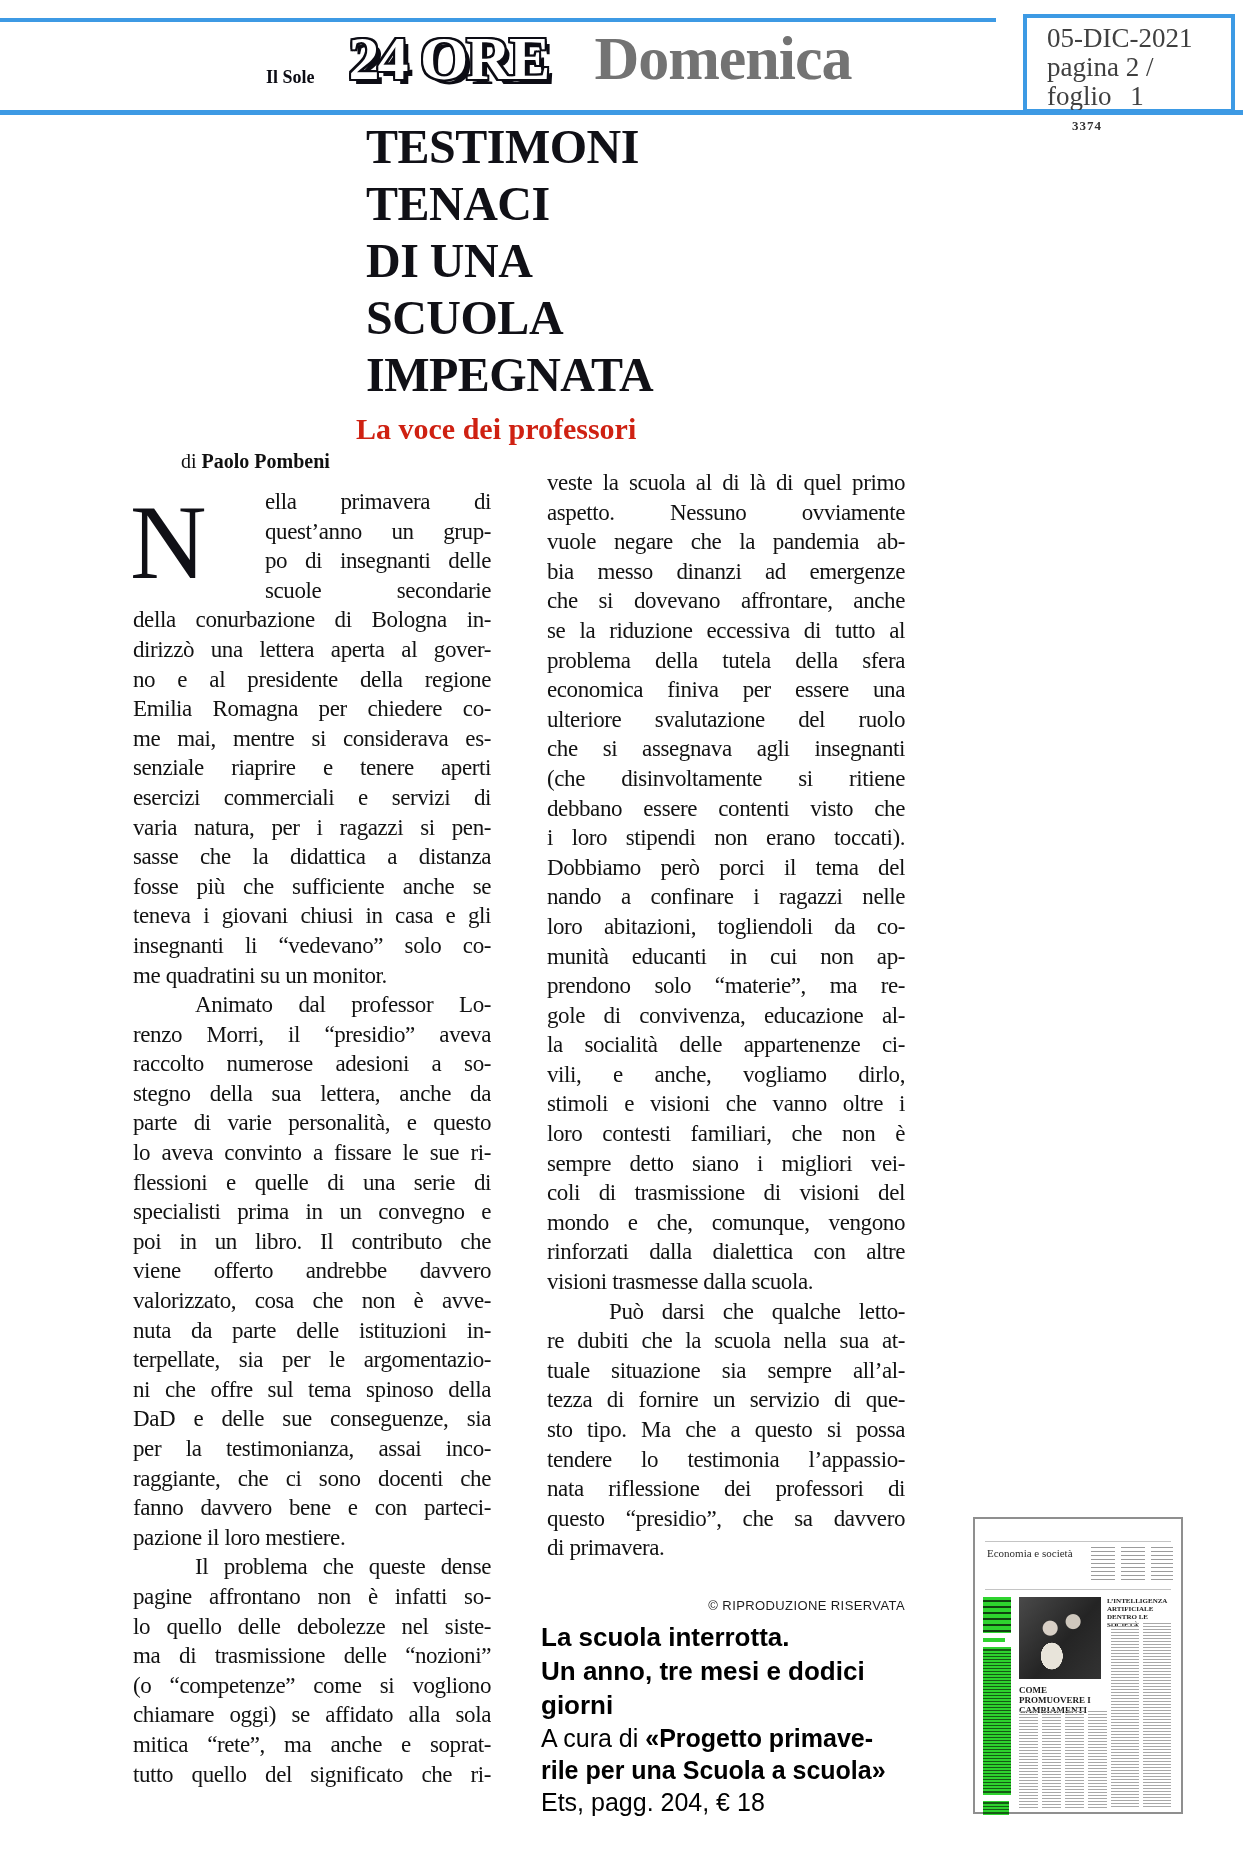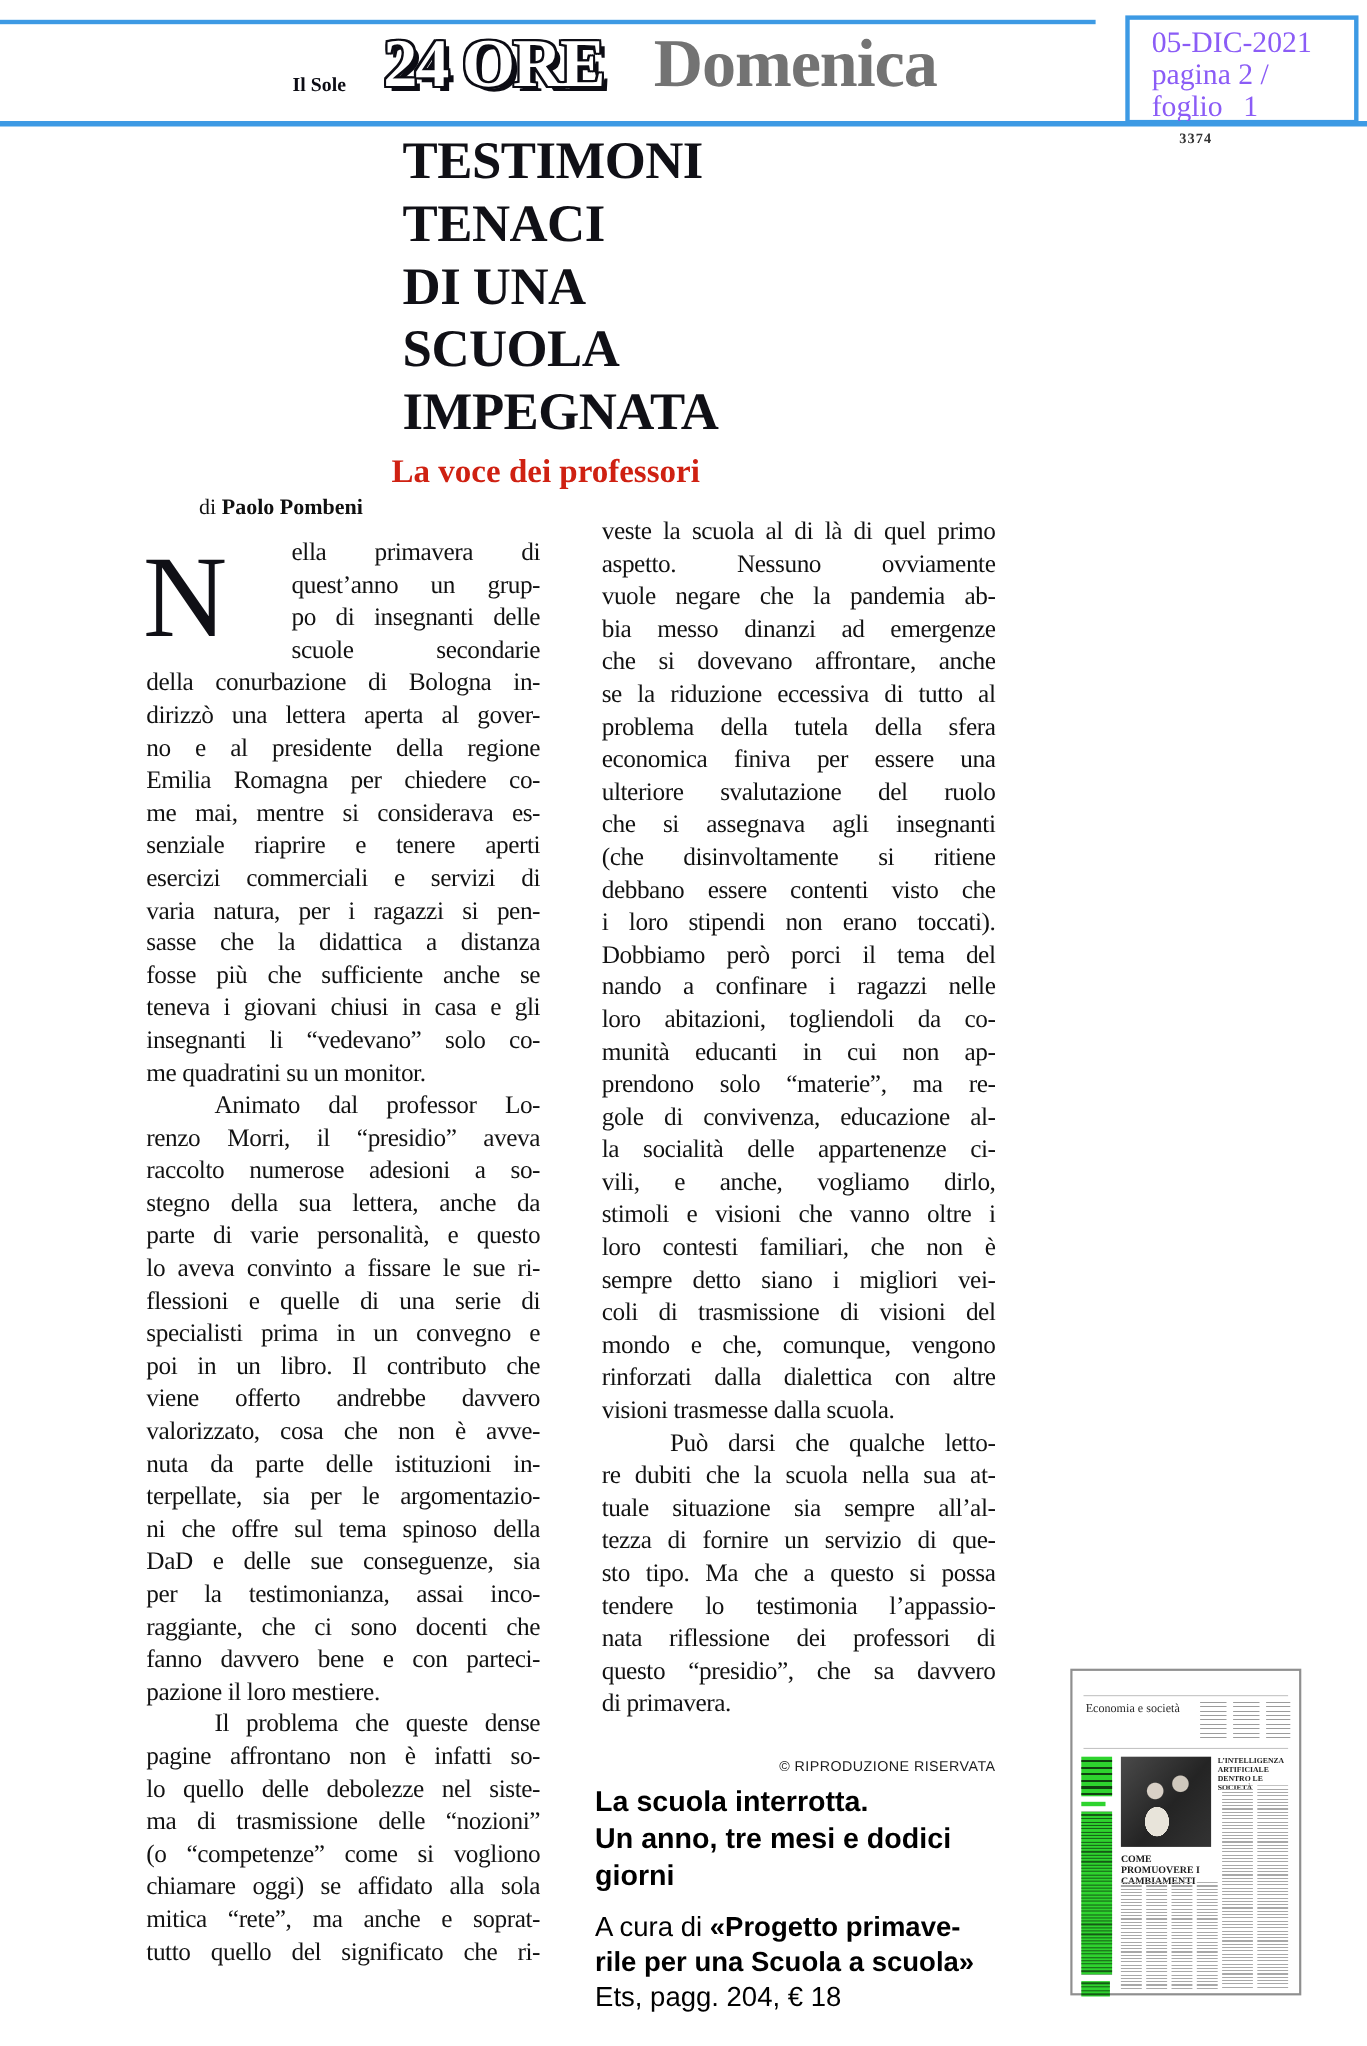--- a/index.html
+++ b/index.html
@@ -12,21 +12,21 @@
   
   .masthead{position:absolute;left:266px;top:28px;display:flex;align-items:flex-end;white-space:nowrap;gap:30px;}
   .m-ilsole{font-size:18px;font-weight:bold;margin-top:8px;letter-spacing:0;color:#0c0c14;}
   .m-24ore{font-size:62px;font-weight:900;line-height:60px;margin-left:4px;color:#fff;letter-spacing:-2px;
     text-shadow:-2px -2px 0 #0c0c14,2px -2px 0 #0c0c14,-2px 2px 0 #0c0c14,2px 2px 0 #0c0c14,
                 -2px 0 0 #0c0c14,2px 0 0 #0c0c14,0 -2px 0 #0c0c14,0 2px 0 #0c0c14,5px 5px 0 #0c0c14;}
   .m-domenica{font-size:62px;font-weight:800;line-height:60px;margin-left:16px;color:#737373;letter-spacing:-1px;}
 
   
   .date-box{position:absolute;left:1023px;top:14px;width:212px;height:99px;box-sizing:border-box;
-    border:4px solid #3d9ae4;padding:6px 0 0 20px;font-size:27px;line-height:29px;color:#8b5cf6;}
+    border:4px solid #3d9ae4;padding:6px 0 0 20px;font-size:27px;line-height:29px;color:#404040;}
   .date-box .foglio{word-spacing:12px;}
   .tiny-code{position:absolute;left:1072px;top:118px;font-size:13px;font-weight:bold;color:#333;letter-spacing:1px;}
 
   
   .headline{position:absolute;left:366px;top:118px;width:330px;font-size:48px;line-height:57px;
     font-weight:600;letter-spacing:-0.5px;color:#101016;}
   .subtitle{position:absolute;left:356px;top:412px;width:330px;
     font-size:30px;font-weight:bold;color:#cf2112;}
   .byline{position:absolute;left:133px;top:450px;font-size:20px;color:#101010;margin-left:48px;}
 
@@ -40,21 +40,21 @@
   .bodyline.pind{padding-left:62px;}
   .bodyline.end{text-align-last:left;}
   .dropcap{position:absolute;left:-3px;top:0px;font-size:106px;line-height:112px;color:#101016;}
 
   .copyright{position:absolute;left:547px;top:1598px;width:358px;text-align:right;
     font-family:"Liberation Sans",sans-serif;font-size:13px;letter-spacing:.4px;color:#1c1c1c;}
 
   
   .book{position:absolute;left:541px;top:1620px;width:400px;font-family:"Liberation Sans",sans-serif;color:#000;}
   .book-title{font-size:26px;line-height:34px;font-weight:bold;}
-  .book-curator{margin-top:14px;font-size:25px;line-height:32px;}
+  .book-curator{font-size:25px;line-height:32px;}
   .book-curator b{font-weight:bold;}
 
   
   .thumb{position:absolute;left:973px;top:1517px;width:210px;height:297px;background:#fff;
     border:2px solid #8f8f8f;box-sizing:border-box;}
   .thumb *{position:absolute;box-sizing:border-box;}
   .t-topline{left:10px;right:10px;top:22px;height:1px;background:#c4c4c4;}
   .t-section{left:12px;top:28px;font-family:"Liberation Serif",serif;font-size:11px;color:#2a2a2a;}
   .t-minicol{top:28px;width:24px;height:34px;background:
     repeating-linear-gradient(to bottom,#9c9c9c 0,#9c9c9c 1px,transparent 1px,transparent 4px);}

